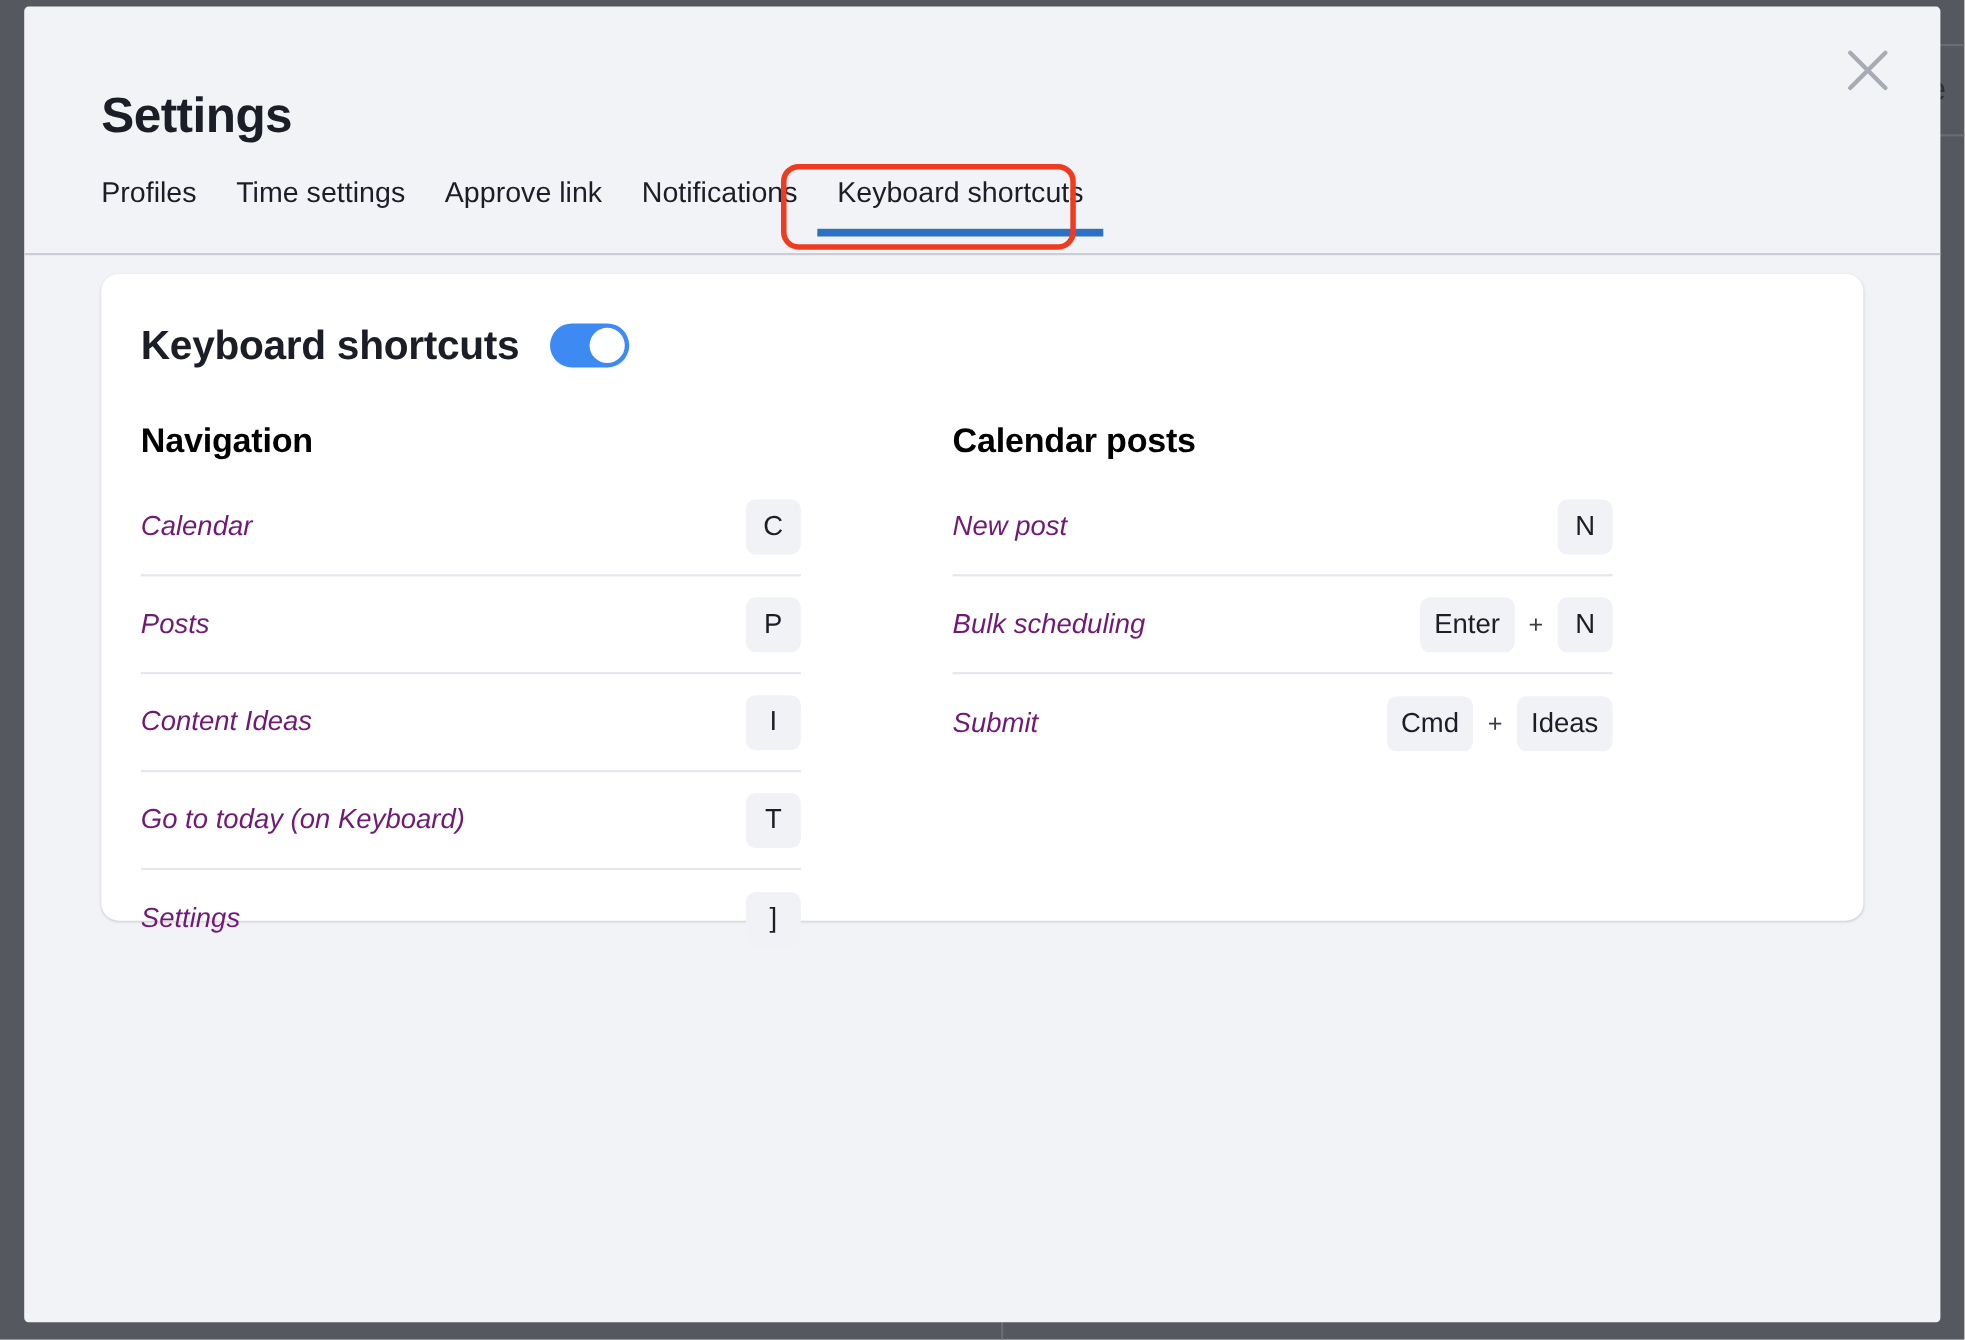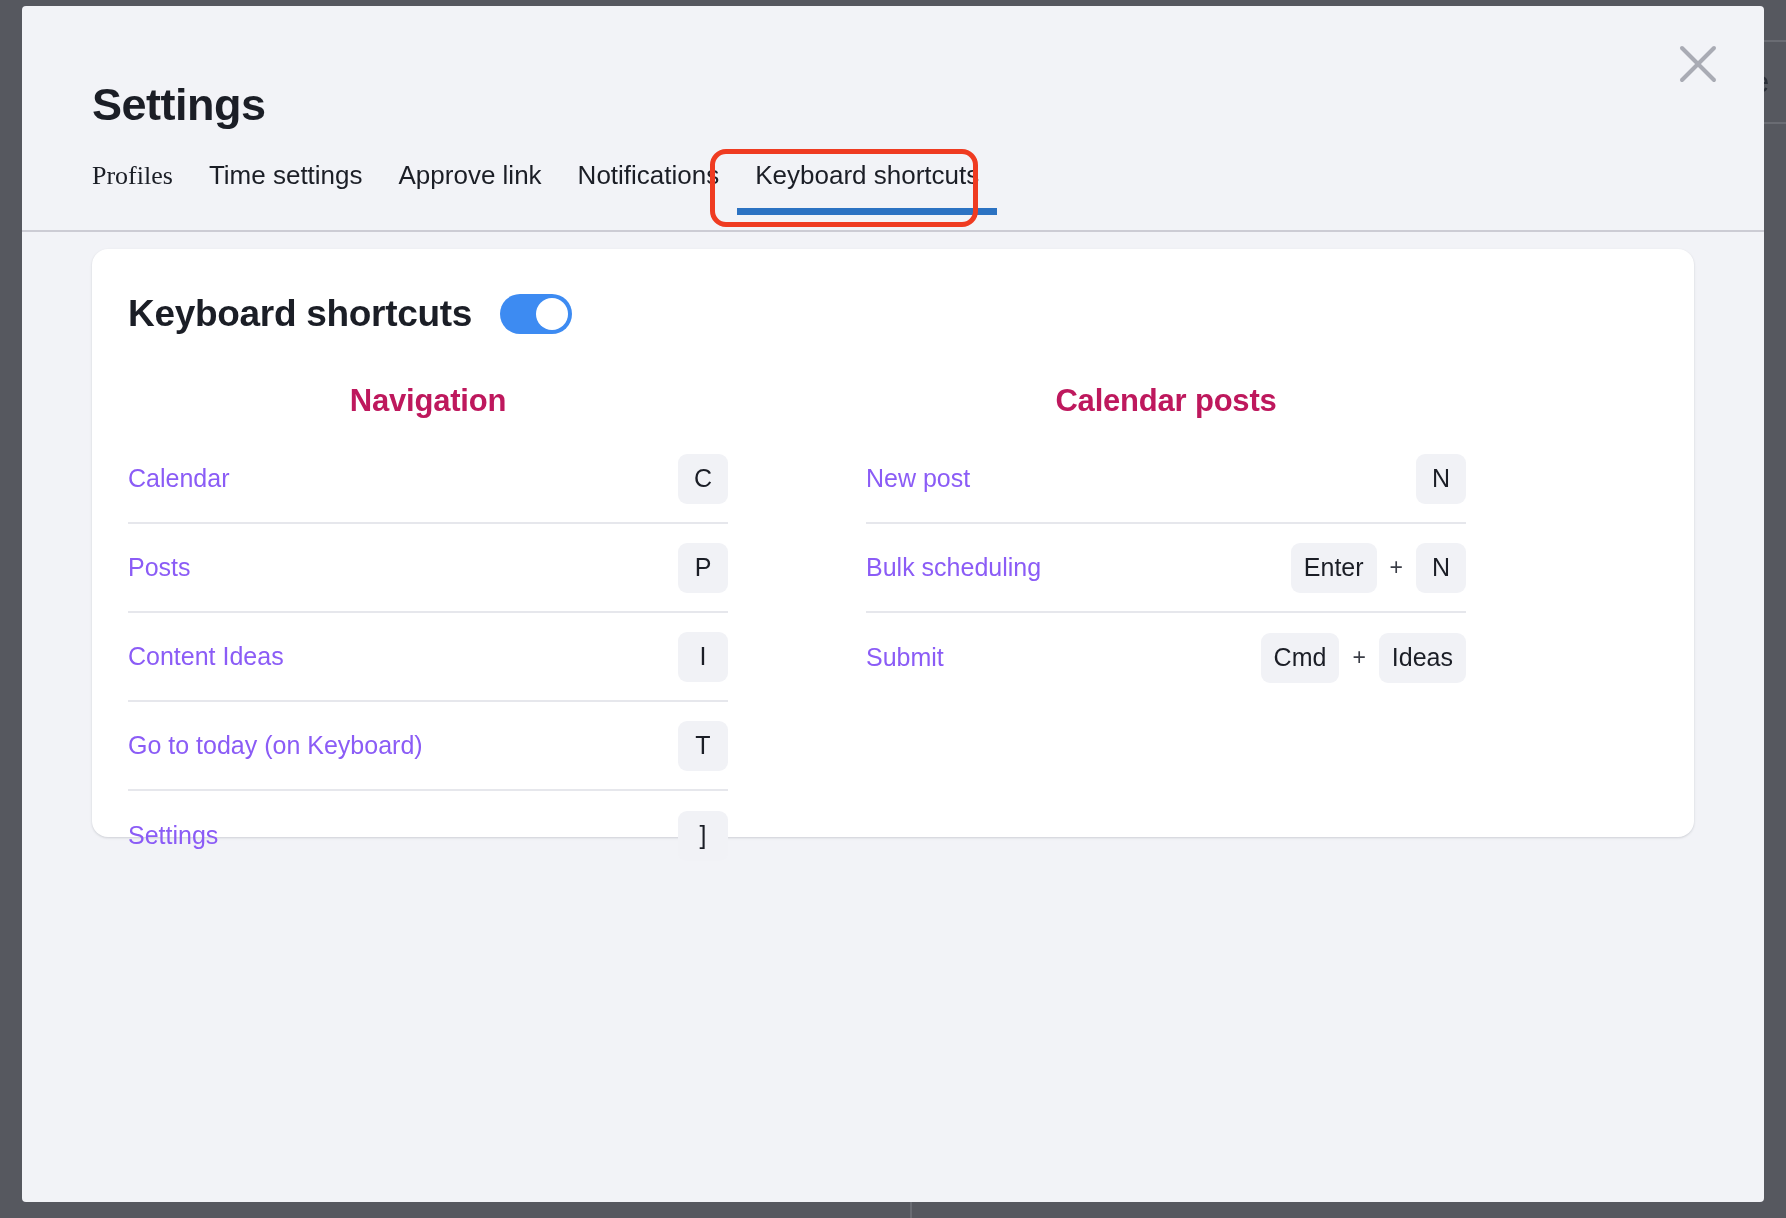--- a/index.html
+++ b/index.html
@@ -104,21 +104,21 @@
   }
   .tab-item {
     position: relative;
     font-size: 26px;
     color: #1b1e26;
     padding: 8px 18px 22px 18px;
     cursor: pointer;
     white-space: nowrap;
     line-height: 1.2;
   }
-  .tab-item:first-child { padding-left: 0; font-family: Liberation Serif, serif; }
+  .tab-item:first-child { padding-left: 0; }
   .tab-item.active::after {
     content: "";
     position: absolute;
     left: 0;
     right: 0;
     bottom: -2px;
     height: 7px;
     background: #2c72c2;
   }
   .tab-item.active { font-weight: normal; }
@@ -185,38 +185,38 @@
   #columns {
     display: flex;
     padding: 48px 36px 0 36px;
     gap: 138px;
   }
   .shortcut-column { width: 600px; flex: 0 0 600px; }
 
   .column-title {
     font-size: 31px;
     font-weight: bold;
-    color: #be185d;
+    color: #000000;
     letter-spacing: -0.2px;
     margin-bottom: 16px;
-    text-align: center;
   }
 
   .shortcut-row {
     display: flex;
     align-items: center;
     justify-content: space-between;
     height: 89px;
     border-bottom: 2px solid #e6e7ec;
   }
   .shortcut-row.last { border-bottom: none; }
 
   .shortcut-label {
     font-size: 25px;
-    color: #8b5cf6;
+    color: #701a75;
+    font-style: italic;
   }
 
   .keys { display: flex; align-items: center; gap: 10px; }
 
   .key-cap {
     min-width: 50px;
     height: 50px;
     padding: 0 13px;
     border-radius: 9px;
     background: #f1f2f6;

